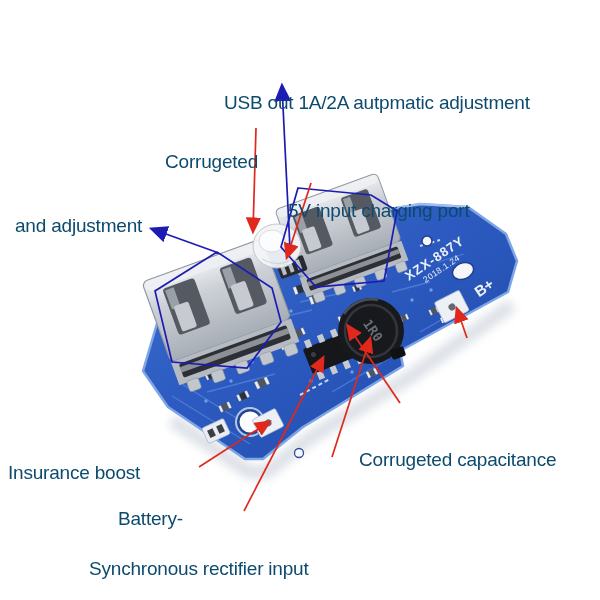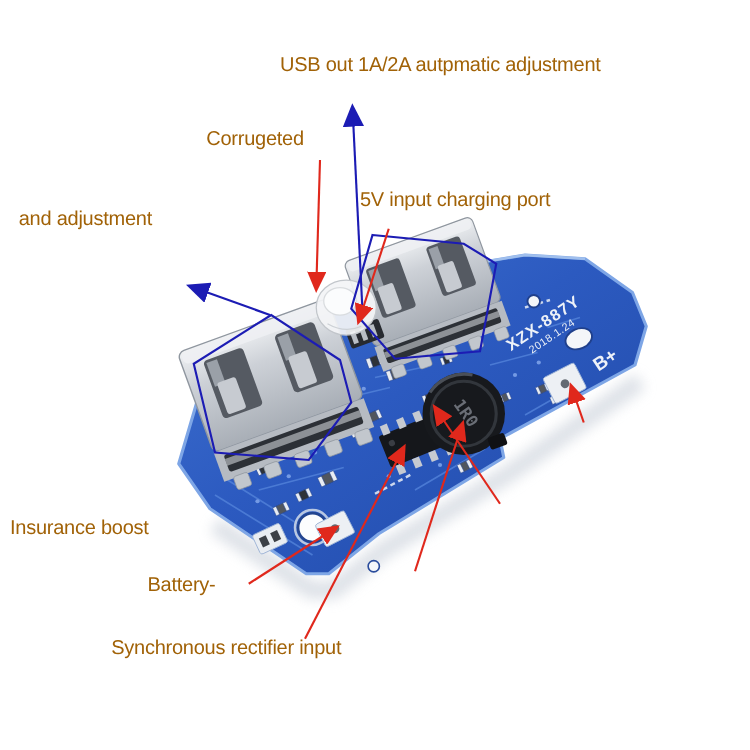--- a/index.html
+++ b/index.html
@@ -1,20 +1,20 @@
 <!DOCTYPE html>
 <html><head>
 <meta charset="utf-8">
 <style>
   html,body{margin:0;padding:0;background:#fff;}
   .stage{position:relative;width:600px;height:600px;background:#ffffff;overflow:hidden;
          font-family:"Liberation Sans",sans-serif;}
   .stage svg{position:absolute;left:0;top:0;}
-  .lbl{position:absolute;font-size:16px;line-height:1.15;color:#a16207;
-       letter-spacing:-0.2px;white-space:nowrap;}
+  .lbl{position:absolute;font-size:19px;line-height:1.15;color:#0c4a6e;
+       letter-spacing:-0.2px;white-space:nowrap;margin-top:48px;}
   .lbl .l2{display:block;margin-top:14px;}
 </style>
 </head>
 <body>
 
 <div class="stage">
 
 <svg width="600" height="600" viewBox="0 0 600 600">
   <defs>
     <linearGradient id="pcbGrad" x1="0" y1="0" x2="1" y2="1">
@@ -263,15 +263,16 @@
 </svg>
 
 <div class="lbl" style="left:224px;top:44px">USB out 1A/2A autpmatic adjustment</div>
 <div class="lbl" style="left:165px;top:103px">Corrugeted</div>
 <div class="lbl" style="left:15px;top:153px">
   <span class="l2">and adjustment</span>
 </div>
 <div class="lbl" style="left:288px;top:152px">5V input charging port</div>
 <div class="lbl" style="left:8px;top:414px">Insurance boost</div>
 <div class="lbl" style="left:118px;top:460px">Battery-</div>
+<div class="lbl" style="left:359px;top:401px">Corrugeted capacitance</div>
 <div class="lbl" style="left:89px;top:510px">Synchronous rectifier input</div>
 
 </div>
 
 </body></html>

